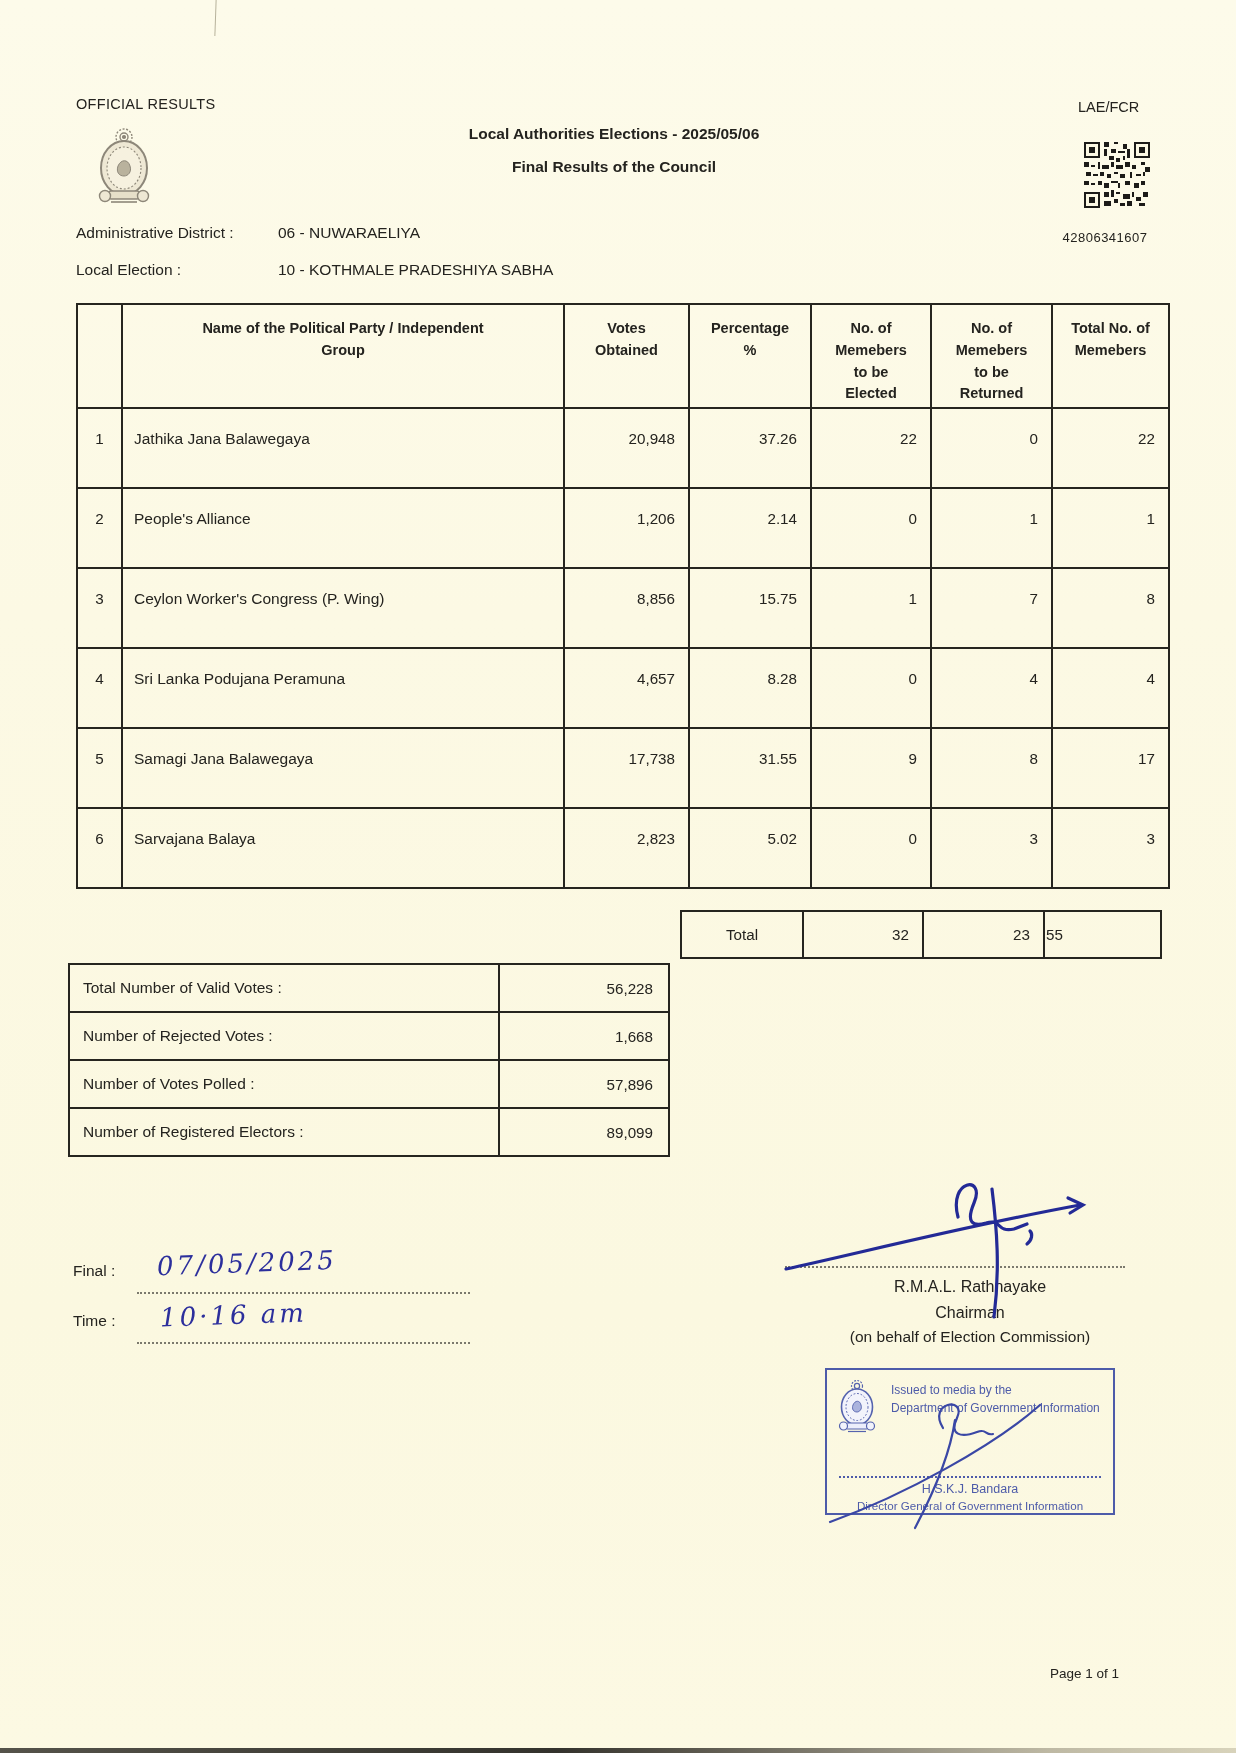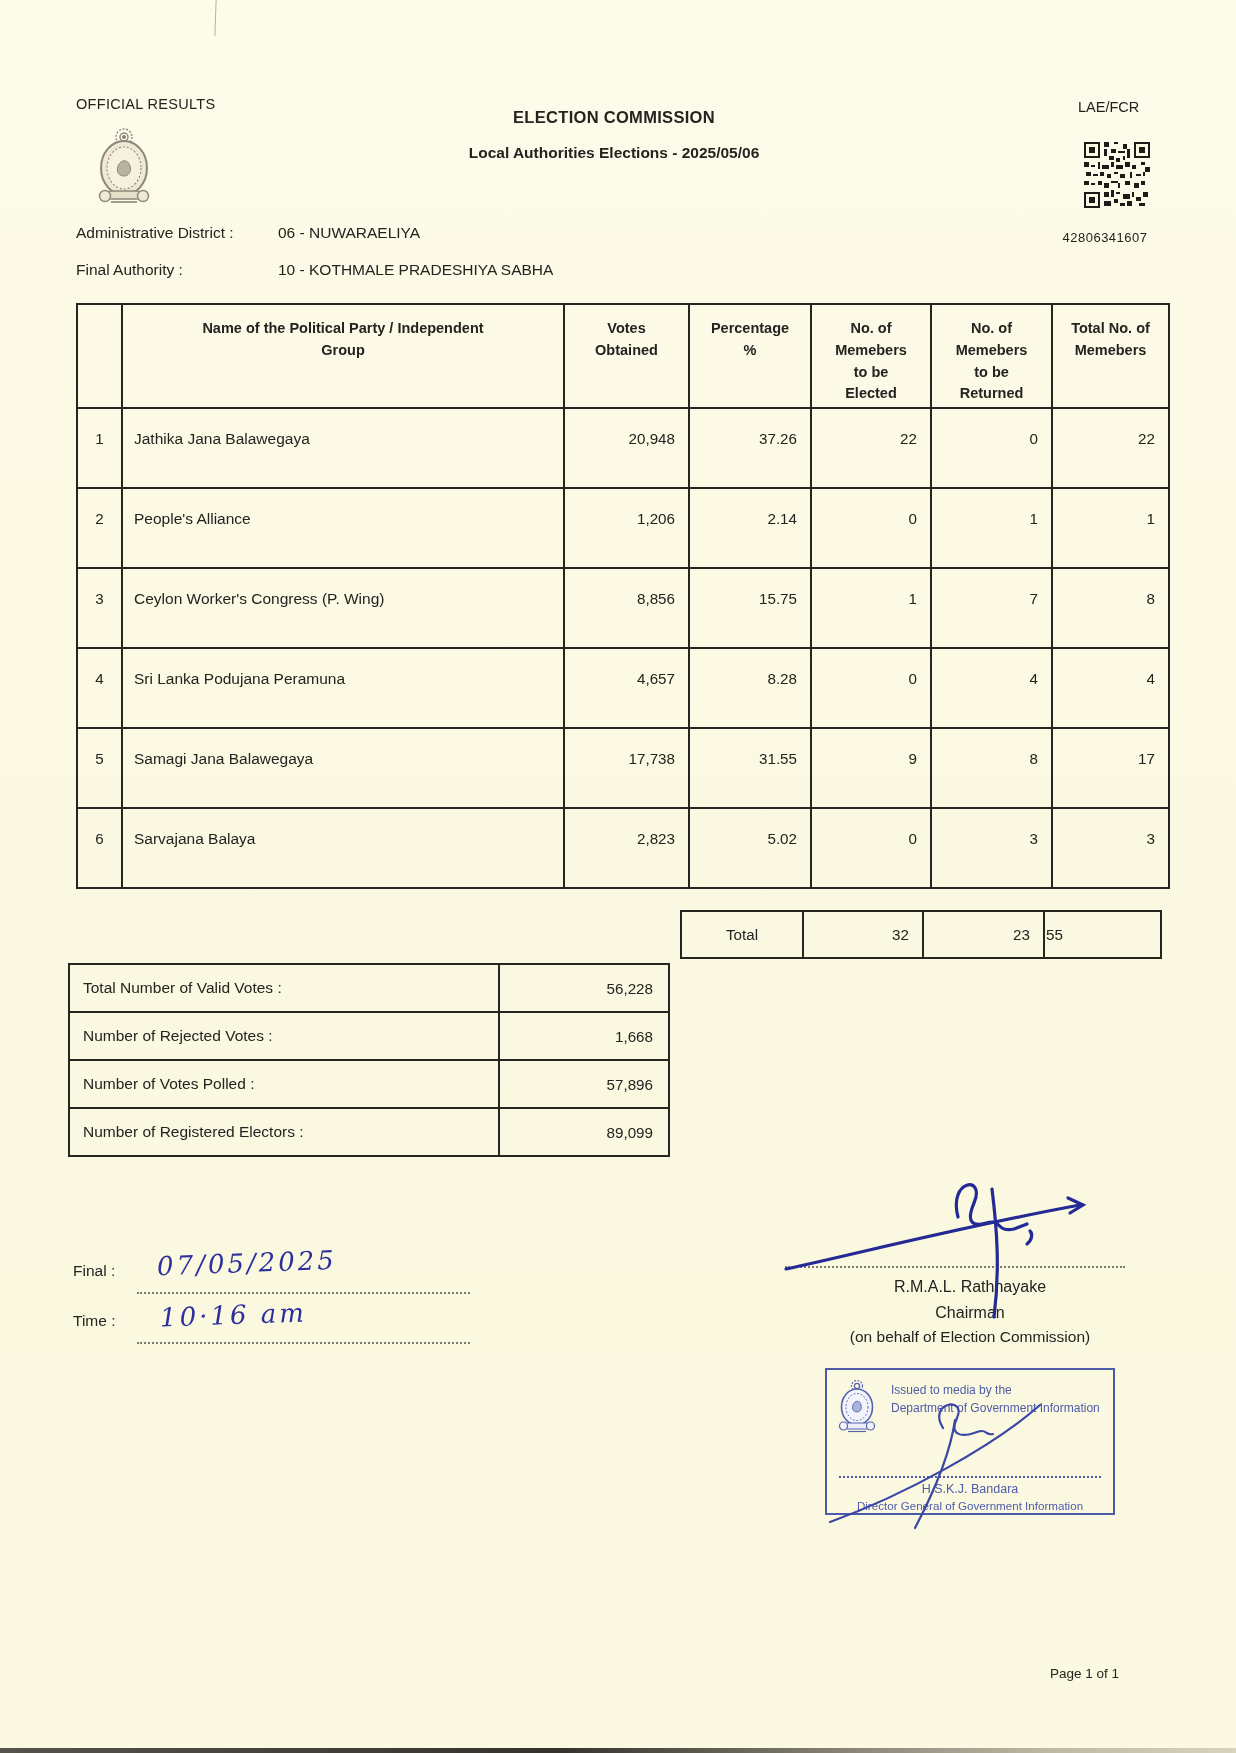--- a/index.html
+++ b/index.html
@@ -68,22 +68,22 @@
 <body>
 
 <div class="paper">
 
   <div class="abs scratch"></div>
 
   <div class="abs official">OFFICIAL RESULTS</div>
   <div class="abs doccode">LAE/FCR</div>
 
   <div class="abs center-head">
-    <div class="t1">ELECTION COMMISSION</div>
     <div class="t2">Local Authorities Elections -  2025/05/06</div>
+    <div class="t3">Final Results of the Council</div>
   </div>
 
   <div class="abs" style="left:96px; top:126px;">
     <svg width="56" height="84" viewBox="0 0 56 84">
       <g fill="none" stroke="#8d8779" stroke-width="1.4">
         <circle cx="28" cy="11" r="8" stroke-dasharray="2,1.6"></circle>
         <circle cx="28" cy="11" r="4"></circle>
         <circle cx="28" cy="11" r="1.4" fill="#8d8779"></circle>
         <ellipse cx="28" cy="42" rx="23" ry="27" stroke-width="2" fill="#eee8d4"></ellipse>
         <ellipse cx="28" cy="42" rx="17" ry="21" stroke-dasharray="2,2" stroke-width="1.1" fill="#f6f1df"></ellipse>
@@ -158,21 +158,21 @@
           <rect x="16" y="27" width="2" height="1"></rect>
         <rect x="19" y="26" width="2" height="2"></rect>
           <rect x="24" y="27" width="3" height="1"></rect>
       </g>
     </svg>
   </div>
   <div class="abs qrnum">42806341607</div>
 
   <div class="abs adminrow">Administrative District :</div>
   <div class="abs fieldval" style="top:224px;">06 - NUWARAELIYA</div>
-  <div class="abs localrow">Final Authority :</div>
+  <div class="abs localrow">Local Election :</div>
   <div class="abs fieldval" style="top:261px;">10 - KOTHMALE PRADESHIYA SABHA</div>
 
   <table class="abs results">
     <colgroup>
       <col style="width:45px">
         <col style="width:442px">
         <col style="width:125px">
       <col style="width:122px">
         <col style="width:120px">
         <col style="width:121px">

